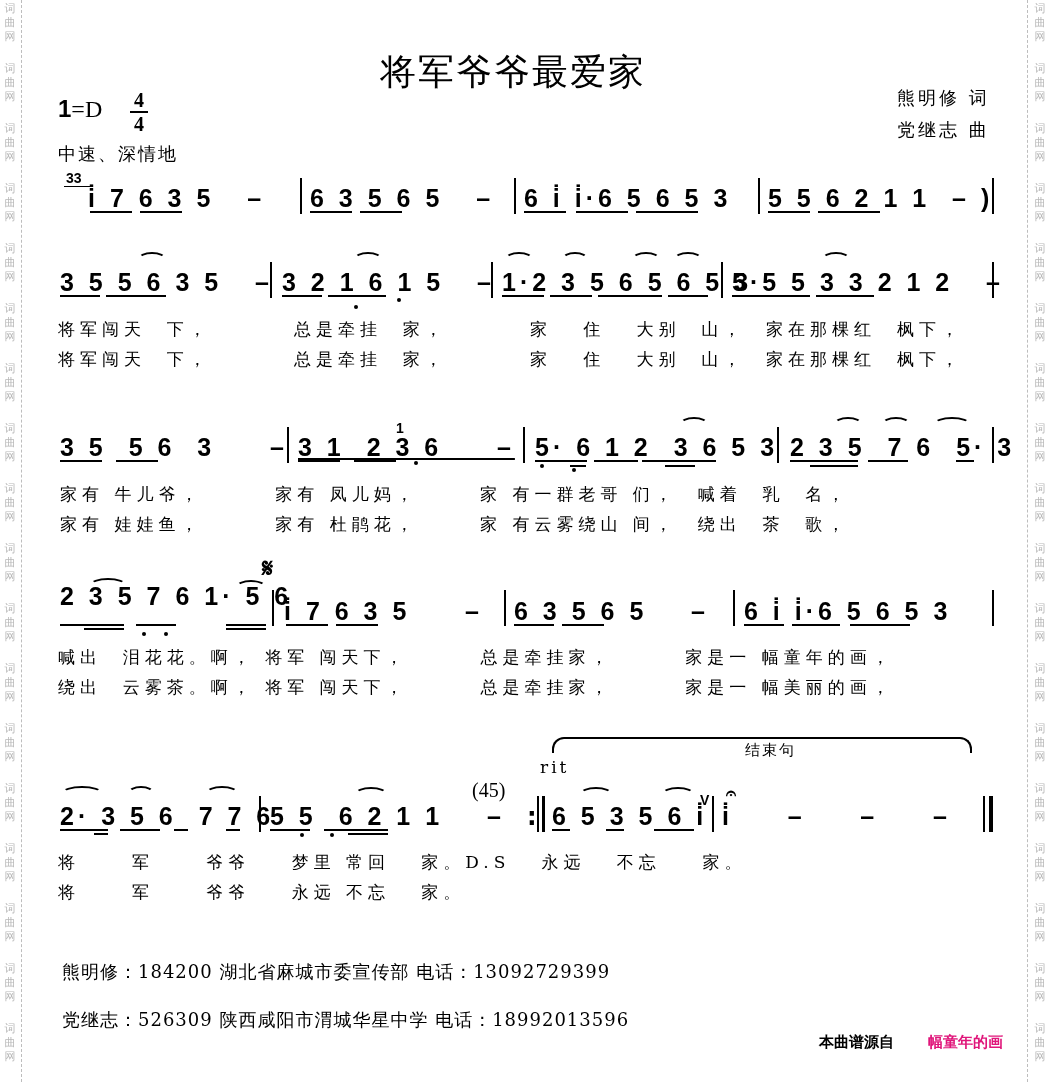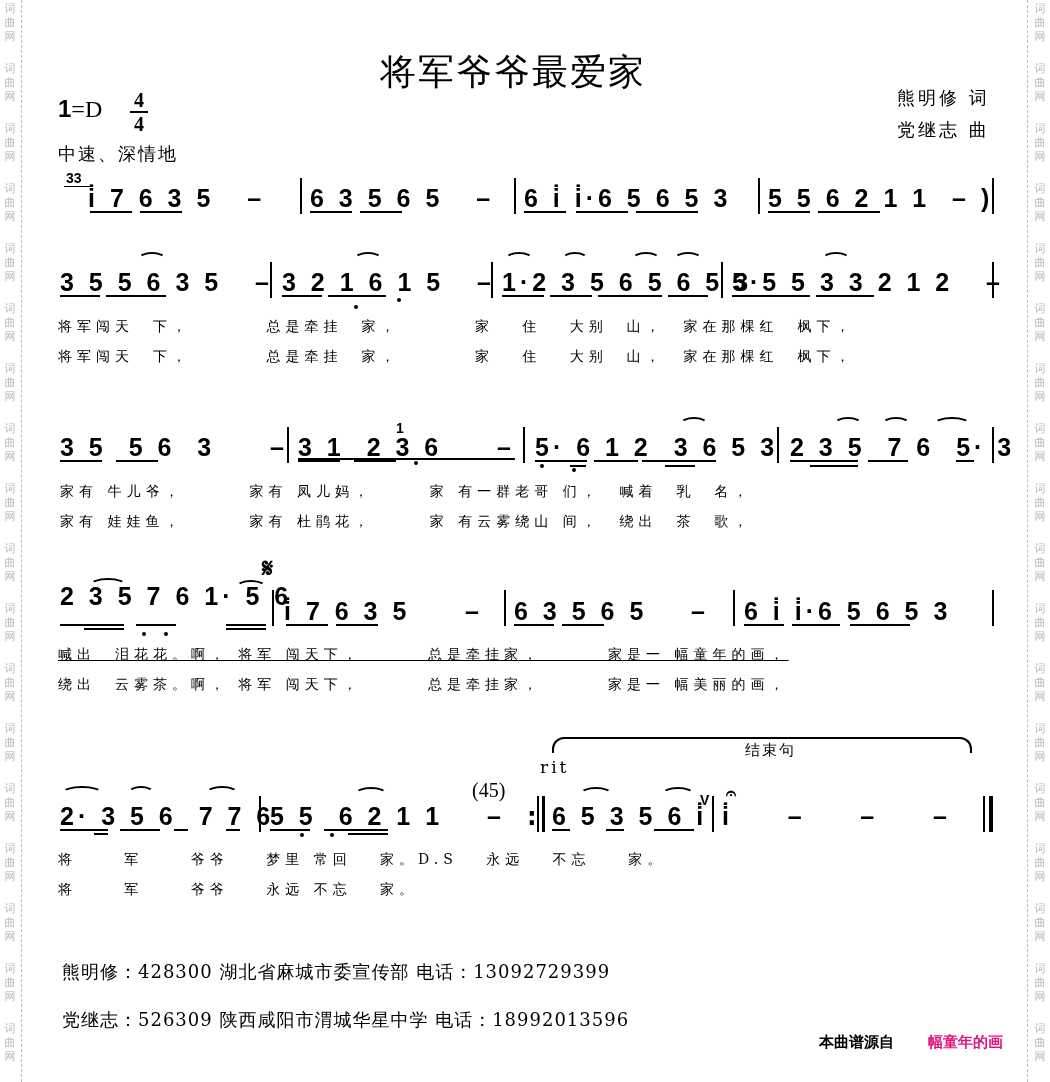--- a/index.html
+++ b/index.html
@@ -16,21 +16,21 @@
   .abs { position:absolute; white-space:nowrap; }
   .title { left:380px; top:48px; font-family:"DejaVu Serif", serif; font-size:36px; letter-spacing:2px; }
   .credit { font-family:"DejaVu Serif", serif; font-size:18px; letter-spacing:3px; }
   .key { left:58px; top:95px; font-family:"Liberation Serif", serif; font-size:24px; }
   .key b { font-family:"Liberation Sans", sans-serif; font-weight:bold; }
   .timesig { left:130px; top:90px; width:18px; text-align:center; font-family:"Liberation Serif", serif;
              font-weight:bold; font-size:20px; line-height:20px; }
   .timesig .bar { border-top:2px solid #000; margin:1px 0; }
   .tempo { left:58px; top:142px; font-family:"DejaVu Serif", serif; font-size:18px; letter-spacing:2px; }
   .notes { font-family:"Liberation Sans", sans-serif; font-weight:bold; font-size:25px; letter-spacing:4px; }
-  .lyr { font-family:"DejaVu Serif", serif; font-size:14px; letter-spacing:5px; }
+  .lyr { font-family:"DejaVu Serif", serif; font-size:17px; letter-spacing:5px; }
   .barline { position:absolute; width:2px; background:#000; }
   .ul { position:absolute; height:2px; background:#000; }
   .slur { position:absolute; border:2px solid #000; border-bottom:none; border-left-color:transparent; border-right-color:transparent; border-radius:50% 50% 0 0; height:12px; }
   .dot { position:absolute; width:4px; height:4px; border-radius:50%; background:#000; }
   .small { font-family:"Liberation Sans", sans-serif; font-weight:bold; font-size:14px; }
   .footer-line { font-family:"DejaVu Serif", serif; font-size:18px; letter-spacing:1px; }
   .src { font-family:"DejaVu Sans", sans-serif; font-weight:bold; font-size:15px; }
 </style>
 </head>
 <body>
@@ -195,21 +195,21 @@
 <div class="abs notes" style="left:514px; top:597px;">6 3 5 6 5 &nbsp;&nbsp;&nbsp;–</div>
 <div class="ul" style="left:514px; top:624px; width:40px;"></div>
 <div class="ul" style="left:562px; top:624px; width:42px;"></div>
 <div class="barline" style="left:733px; top:590px; height:36px;"></div>
 <div class="abs notes" style="left:744px; top:597px;">6 i̇ i̇·6 5 6 5 3</div>
 <div class="ul" style="left:744px; top:624px; width:40px;"></div>
 <div class="ul" style="left:792px; top:624px; width:48px;"></div>
 <div class="ul" style="left:850px; top:624px; width:60px;"></div>
 <div class="barline" style="left:992px; top:590px; height:36px;"></div>
 
-<div class="abs lyr" style="left:58px; top:646px;text-decoration:underline;">喊出 &nbsp;泪花花。啊， 将军 闯天下， &nbsp;&nbsp;&nbsp;&nbsp;&nbsp;&nbsp;总是牵挂家， &nbsp;&nbsp;&nbsp;&nbsp;&nbsp;&nbsp;家是一 幅童年的画，</div>
+<div class="abs lyr" style="left:58px; top:646px;">喊出 &nbsp;泪花花。啊， 将军 闯天下， &nbsp;&nbsp;&nbsp;&nbsp;&nbsp;&nbsp;总是牵挂家， &nbsp;&nbsp;&nbsp;&nbsp;&nbsp;&nbsp;家是一 幅童年的画，</div>
 <div class="abs lyr" style="left:58px; top:676px;">绕出 &nbsp;云雾茶。啊， 将军 闯天下， &nbsp;&nbsp;&nbsp;&nbsp;&nbsp;&nbsp;总是牵挂家， &nbsp;&nbsp;&nbsp;&nbsp;&nbsp;&nbsp;家是一 幅美丽的画，</div>
 
 <div class="abs" style="left:552px; top:737px; width:416px; height:14px; border:2px solid #000; border-bottom:none; border-radius:12px 12px 0 0;"></div>
 <div class="abs" style="left:745px; top:741px; font-family:'DejaVu Serif', serif; font-size:15px; letter-spacing:2px;">结束句</div>
 <div class="abs" style="left:540px; top:757px; font-family:'DejaVu Serif', serif; font-size:17px; letter-spacing:3px;">rit</div>
 <div class="abs" style="left:472px; top:779px; font-family:'Liberation Serif', serif; font-size:20px;">(45)</div>
 
 <div class="slur" style="left:62px; top:786px; width:36px;"></div>
 <div class="slur" style="left:128px; top:786px; width:22px;"></div>
 <div class="slur" style="left:206px; top:786px; width:28px;"></div>
@@ -239,16 +239,16 @@
 <div class="abs" style="left:700px; top:792px; font-family:'Liberation Sans', sans-serif; font-size:14px; font-weight:bold;">V</div>
 <div class="barline" style="left:712px; top:796px; height:36px;"></div>
 <div class="abs" style="left:726px; top:782px; font-size:18px; font-weight:bold;">𝄐</div>
 <div class="abs notes" style="left:722px; top:802px;">i̇ &nbsp;&nbsp;&nbsp;&nbsp;– &nbsp;&nbsp;&nbsp;&nbsp;– &nbsp;&nbsp;&nbsp;&nbsp;–</div>
 <div class="barline" style="left:983px; top:796px; height:36px;"></div>
 <div class="barline" style="left:989px; top:796px; width:4px; height:36px;"></div>
 
 <div class="abs lyr" style="left:58px; top:851px;">将 &nbsp;&nbsp;&nbsp;&nbsp;军 &nbsp;&nbsp;&nbsp;&nbsp;爷爷 &nbsp;&nbsp;&nbsp;梦里 常回 &nbsp;&nbsp;家。D.S &nbsp;&nbsp;永远 &nbsp;&nbsp;不忘 &nbsp;&nbsp;&nbsp;家。</div>
 <div class="abs lyr" style="left:58px; top:881px;">将 &nbsp;&nbsp;&nbsp;&nbsp;军 &nbsp;&nbsp;&nbsp;&nbsp;爷爷 &nbsp;&nbsp;&nbsp;永远 不忘 &nbsp;&nbsp;家。</div>
 
-<div class="abs footer-line" style="left:62px; top:960px;">熊明修：428300 湖北省麻城市委宣传部   电话：13092729399</div>
+<div class="abs footer-line" style="left:62px; top:960px;">熊明修：184200 湖北省麻城市委宣传部   电话：13092729399</div>
 <div class="abs footer-line" style="left:62px; top:1008px;">党继志：526309 陕西咸阳市渭城华星中学   电话：18992013596</div>
 <div class="abs src" style="left:819px; top:1033px;">本曲谱源自</div>
 <div class="abs src" style="left:928px; top:1033px; color:#e0157a;">幅童年的画</div>
 
 </body></html>

